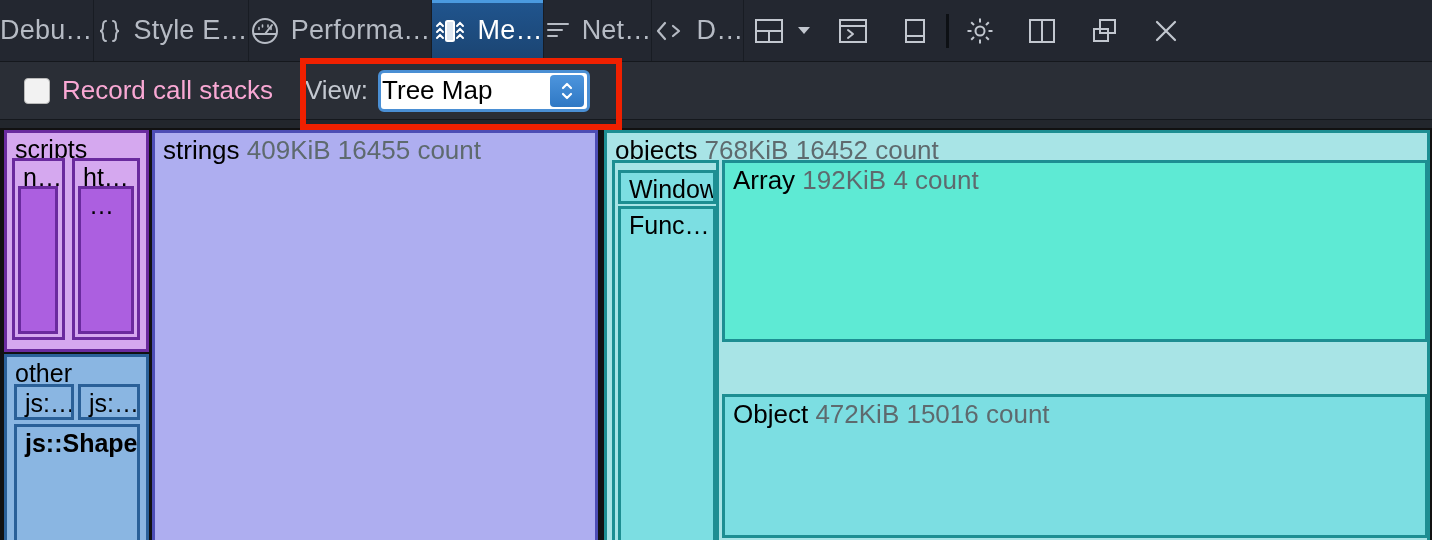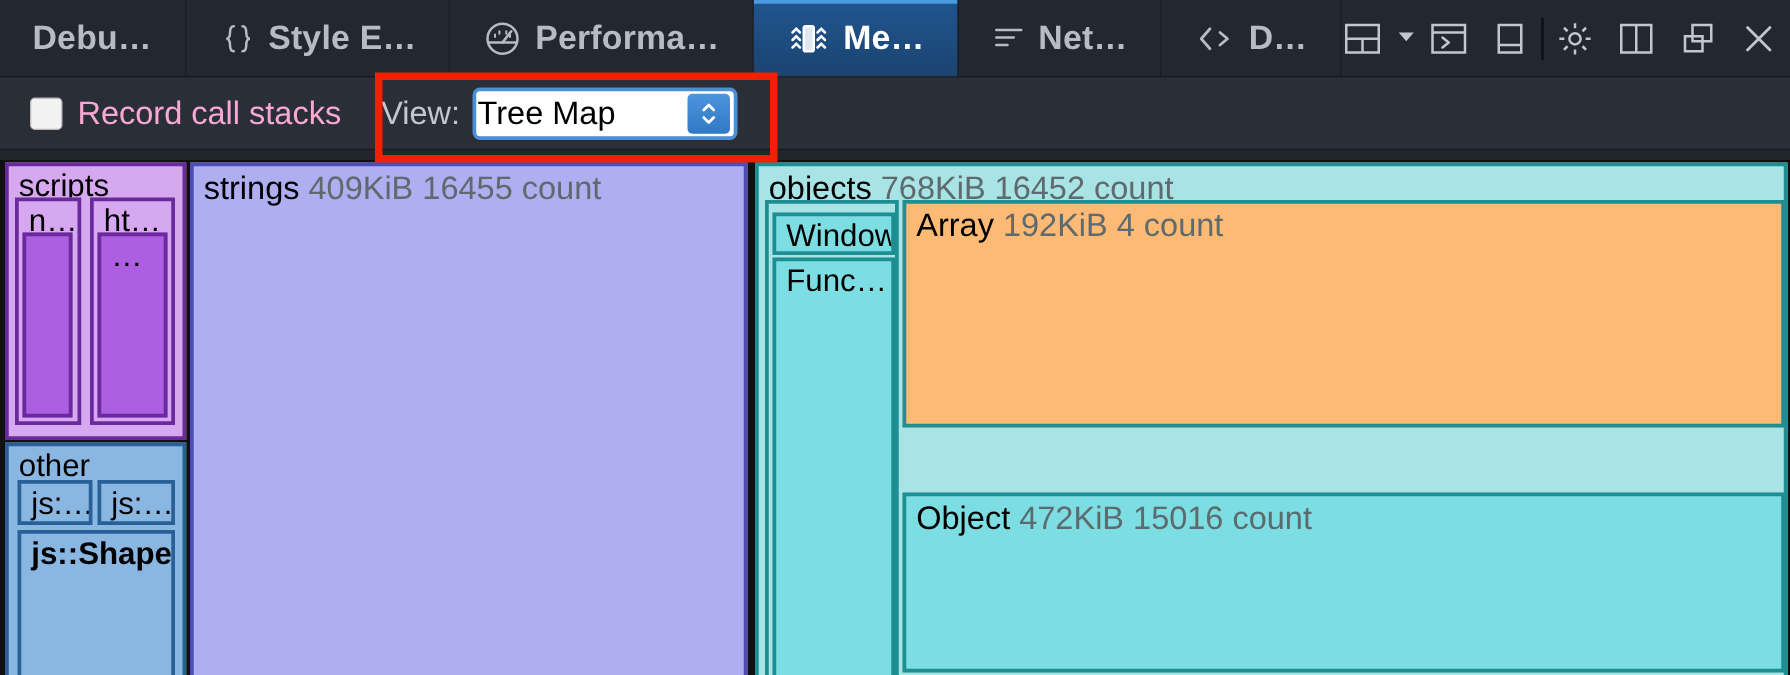--- a/index.html
+++ b/index.html
@@ -14,27 +14,26 @@
 
   
   #tabbar {
     position: absolute; left: 0; top: 0; width: 1432px; height: 62px;
     background: #232730;
     display: flex; align-items: stretch;
     border-bottom: 1px solid #15181d;
   }
   .tab {
     display: flex; align-items: center; gap: 10px;
-    padding: 0 26px;
+    padding: 0 0;
     color: #b6bbc4;
     font-size: 27px;
     white-space: nowrap;
     position: relative;
     border-right: 1px solid #181c23;
-    font-weight: bold;
   }
   .tab.active {
     background: linear-gradient(#20558f, #1b4471);
     color: #ffffff;
     border-right: 1px solid #181c23;
     box-shadow: inset 0 3px 0 #4a9ae0;
   }
   .tab .tlabel { letter-spacing: .2px; }
 
   .icobox { display: inline-flex; align-items: center; justify-content: center; }
@@ -300,21 +299,21 @@
       <div class="node" style="left: 604px; top: 2px; width: 826px; height: 416px; background: rgb(168, 228, 230); border: 3px solid rgb(29, 142, 146); z-index: 10;">
         <div class="hdr"><span>objects</span><span class="sub"> 768KiB 16452 count</span></div>
       </div>
       <div class="node" style="left: 612px; top: 32px; width: 107px; height: 386px; background: rgb(168, 228, 230); border: 3px solid rgb(29, 142, 146); z-index: 11;"></div>
       <div class="node" style="left: 618px; top: 42px; width: 98px; height: 34px; background: rgb(124, 222, 226); border: 3px solid rgb(29, 142, 146); z-index: 12;">
         <div class="hdr small"><span>Window</span></div>
       </div>
       <div class="node" style="left: 618px; top: 78px; width: 98px; height: 340px; background: rgb(124, 222, 226); border: 3px solid rgb(29, 142, 146); z-index: 12;">
         <div class="hdr small"><span>Func…</span></div>
       </div>
-      <div class="node" style="left: 722px; top: 32px; width: 706px; height: 182px; background: #fdba74; border: 3px solid rgb(29, 142, 146); z-index: 11;">
+      <div class="node" style="left: 722px; top: 32px; width: 706px; height: 182px; background: #5eead4; border: 3px solid rgb(29, 142, 146); z-index: 11;">
         <div class="hdr"><span>Array</span><span class="sub"> 192KiB 4 count</span></div>
       </div>
       <div class="node" style="left: 722px; top: 218px; width: 706px; height: 144px; background: rgb(124, 222, 226); border: 3px solid rgb(29, 142, 146); z-index: 11; margin-top: 48px;">
         <div class="hdr"><span>Object</span><span class="sub"> 472KiB 15016 count</span></div>
       </div>
     </div>
 
   <div id="annot"></div>
 
 </div>

